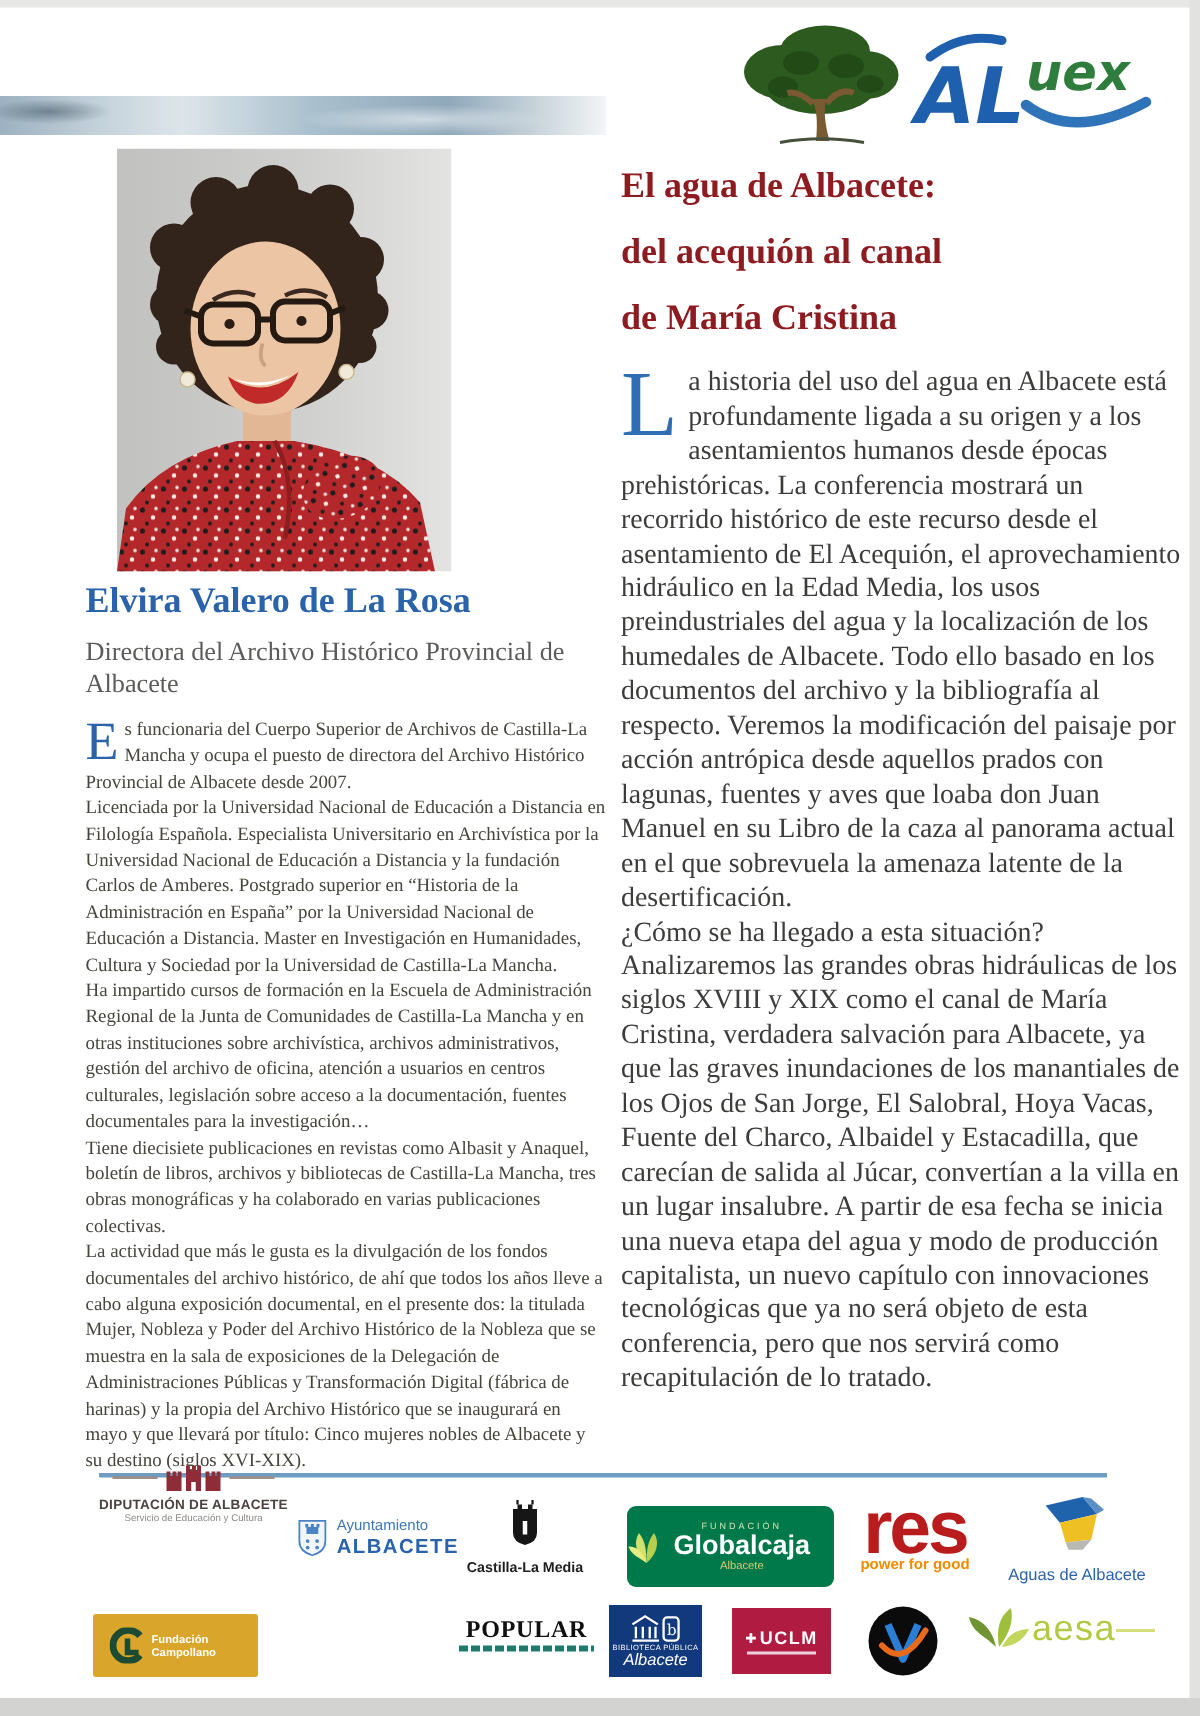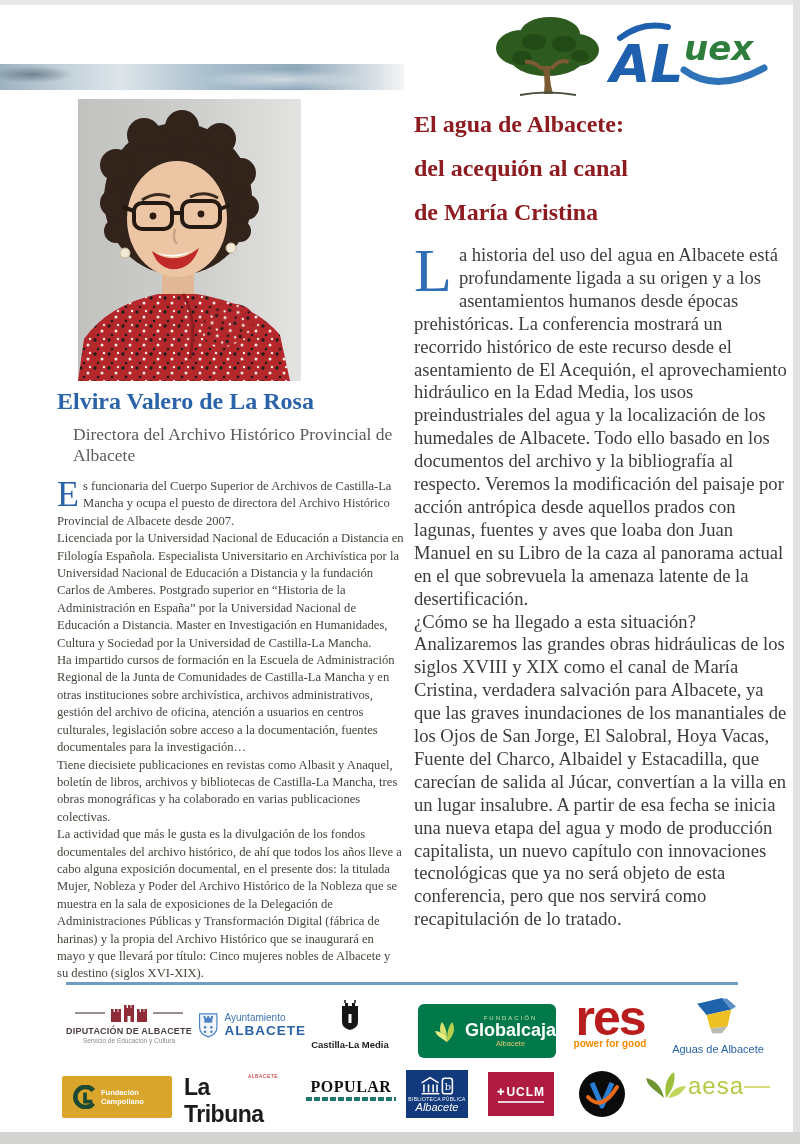--- a/index.html
+++ b/index.html
@@ -16,55 +16,55 @@
           radial-gradient(120px 14px at 70% 60%, rgba(255,255,255,.55), rgba(255,255,255,0) 70%),
           linear-gradient(90deg,#9db1c0 0%,#c3d1da 16%,#dde5ea 30%,#a9bfcd 52%,#8fa8ba 74%,#c6d2da 88%,#f3f5f6 100%);}
   .tree{position:absolute;left:492px;top:12px;width:110px;height:86px;}
   .aluex{position:absolute;left:606px;top:18px;width:172px;height:78px;}
 
   
   .photo{position:absolute;left:78px;top:99px;width:223px;height:282px;}
   .name{position:absolute;left:57px;top:388px;width:346px;margin:0;
         font-size:24px;font-weight:bold;color:#2a63aa;}
   .role{position:absolute;left:57px;top:424px;width:332px;
-        font-size:17.5px;line-height:21px;color:#5b5b59;margin-left:16px;}
+        font-size:17.5px;line-height:21px;color:#5b5b59;}
   .bio{position:absolute;left:57px;top:478px;width:347px;color:#46443c;
        font-size:12.6px;line-height:17.4px;}
   .bio p{margin:0;}
   .dropcap-sm{float:left;font-size:36px;line-height:30px;color:#2a63aa;
               padding:1px 4px 0 0;font-family:"Liberation Serif",serif;}
 
   
   .title{position:absolute;left:414px;top:102px;width:380px;
          font-size:24px;line-height:44px;font-weight:bold;color:#8d1b20;}
   .article{position:absolute;left:414px;top:244px;width:377px;color:#3c3c3a;
            font-size:18.6px;line-height:22.9px;}
   .article p{margin:0;}
   .dropcap-lg{float:left;font-size:62px;line-height:46px;color:#2f6db4;
               padding:3px 7px 0 0;}
 
   .rule{position:absolute;left:66px;top:982px;width:672px;height:3px;background:#6f9dc2;}
 
   
   .sp{position:absolute;text-align:center;font-family:"Liberation Sans","DejaVu Sans",sans-serif;}
-  .dip{left:56px;top:1002px;width:146px;}
+  .dip{left:56px;top:974px;width:146px;}
   .dip-iconrow{display:flex;align-items:center;justify-content:center;gap:4px;}
   .dip-line{width:30px;height:1.5px;background:#9a8f8f;}
   .dip-l1{font-size:9px;font-weight:bold;color:#4c4040;margin-top:2px;letter-spacing:.2px;}
   .dip-l2{font-size:6.5px;color:#8f8a86;margin-top:1px;}
 
   .ayto{left:198px;top:1008px;width:108px;display:flex;align-items:center;gap:6px;text-align:left;}
   .ayto-l1{font-size:10px;color:#3f76b4;}
   .ayto-l2{font-size:13.5px;font-weight:bold;color:#2a63aa;letter-spacing:1px;}
 
   .jccm{left:302px;top:1000px;width:96px;}
   .jccm-label{font-size:9.5px;font-weight:bold;color:#1d1d1d;margin-top:5px;}
 
   .glob{left:418px;top:1004px;width:138px;height:54px;background:#00794a;border-radius:6px;
-        display:flex;align-items:center;justify-content:flex-end;gap:5px;}
+        display:flex;align-items:center;justify-content:flex-start;gap:5px;}
   .glob-top{font-size:6px;letter-spacing:2px;color:#cfe3b0;}
   .glob-main{font-size:18px;font-weight:bold;color:#ffffff;line-height:18px;}
   .glob-sub{font-size:7.5px;color:#dcc878;}
 
   .res{left:560px;top:1000px;width:100px;}
   .res-main{font-size:50px;line-height:36px;font-weight:800;color:#b91c1c;letter-spacing:-2px;}
   .res-sub{font-size:10px;font-weight:bold;color:#f28a00;margin-top:2px;}
 
   .aguas{left:652px;top:998px;width:132px;}
   .aguas-label{font-size:11px;color:#2a63aa;margin-top:3px;}
@@ -300,24 +300,20 @@
   </div>
 
   <div class="sp camp">
     <svg width="24" height="24" viewBox="0 0 26 26">
       <path d="M22,6 A11,11 0 1 0 22,20" stroke="#1c4a33" stroke-width="5" fill="none"></path>
       <path d="M13,8 V18 H21" stroke="#1c4a33" stroke-width="4" fill="none"></path>
     </svg>
     <div class="camp-label">Fundación Campollano</div>
   </div>
 
-  <div class="sp trib">
-    <span class="trib-main">La Tribuna</span>
-    <span class="trib-sub">ALBACETE</span>
-  </div>
 
   <div class="sp pop">
     <div class="pop-label">POPULAR</div>
     <div class="pop-bar"></div>
   </div>
 
   <div class="sp bib">
     <svg width="44" height="20" viewBox="0 0 44 26">
       <g stroke="#fff" stroke-width="2" fill="none">
         <path d="M2,9 L13,2 L24,9"></path>

